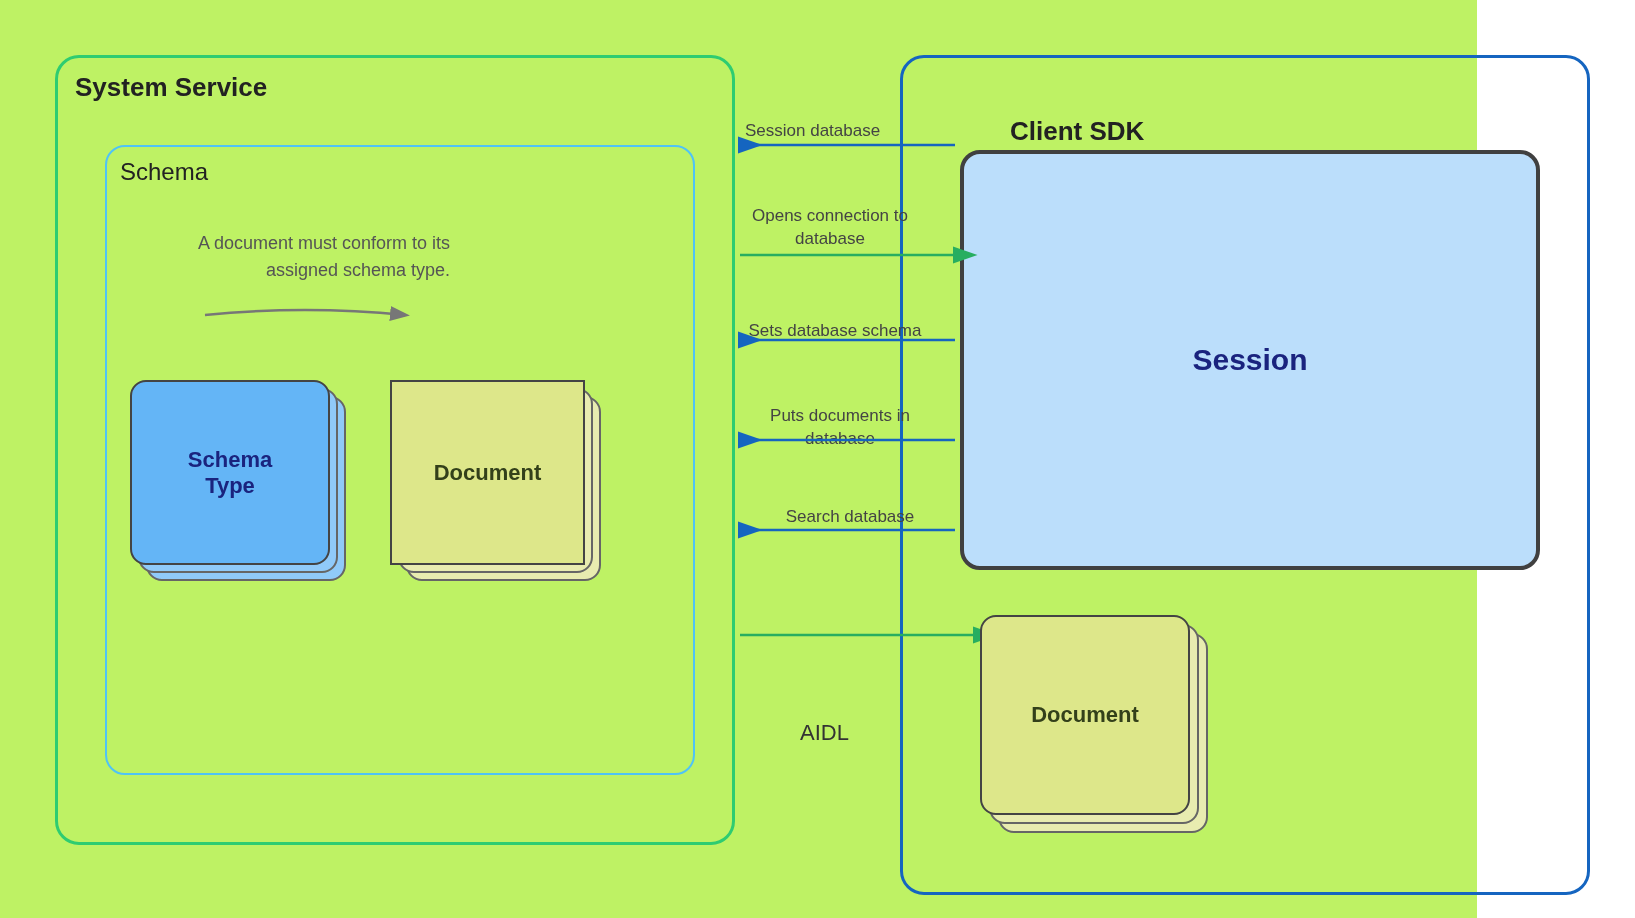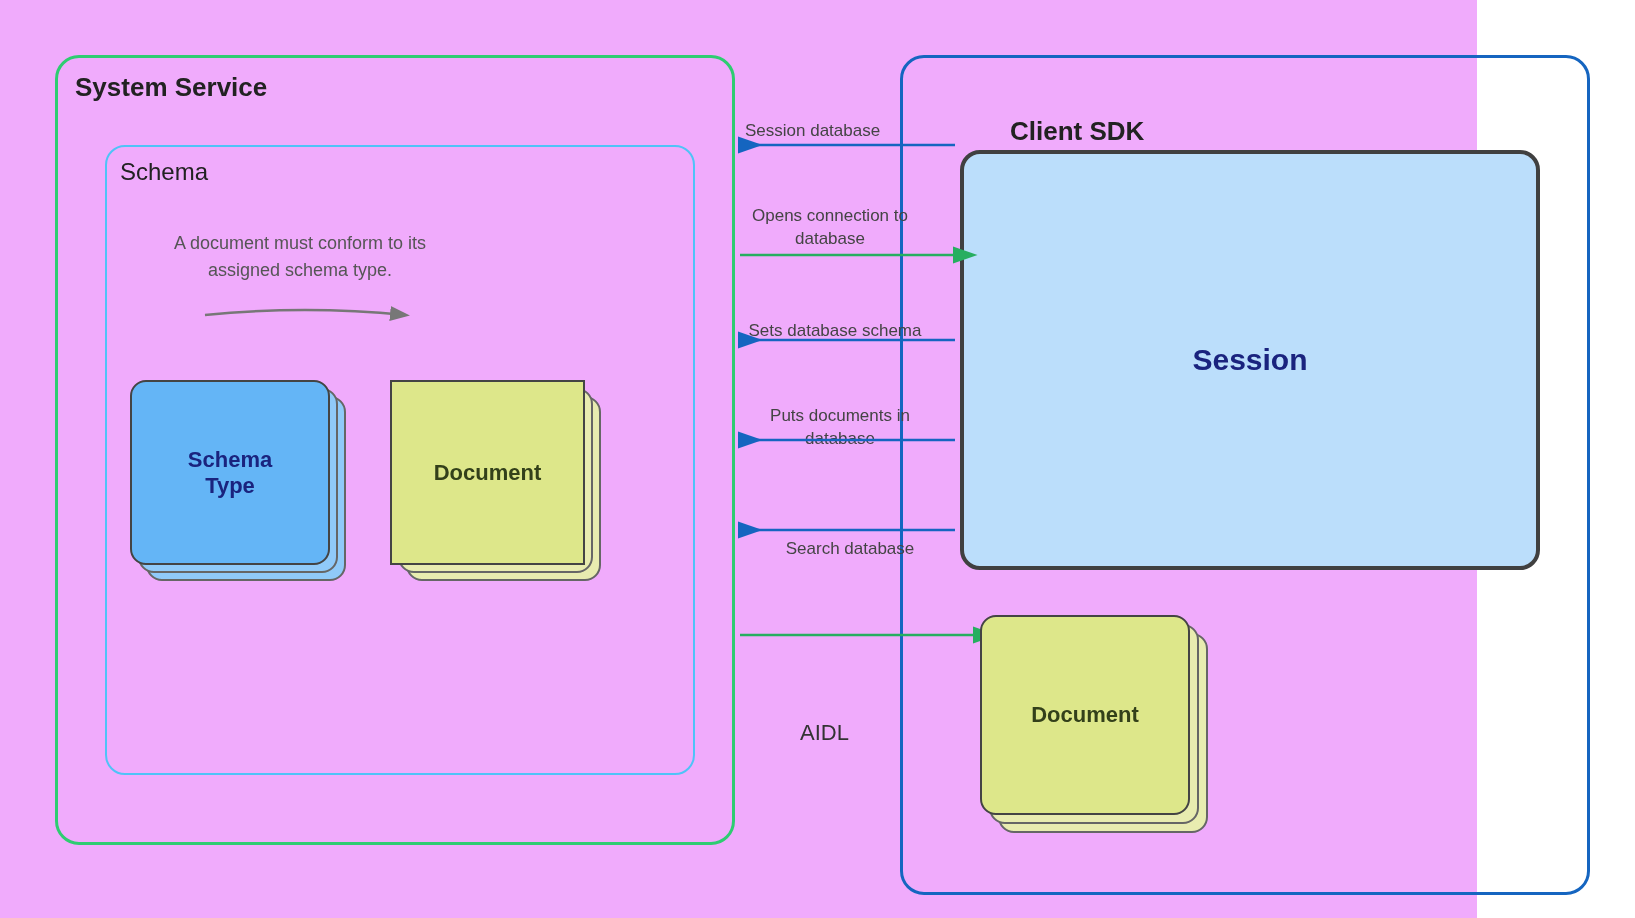--- a/index.html
+++ b/index.html
@@ -9,21 +9,21 @@
       width: 1635px;
       height: 918px;
       overflow: hidden;
       position: relative;
     }
 
     .diagram-container {
       position: relative;
       width: 1477px;
       height: 918px;
-      background: #f0abfc;
+      background: #bef264;
     }
 
     
     .system-service-box {
       position: absolute;
       left: 55px;
       top: 55px;
       width: 680px;
       height: 790px;
       border: 3px solid #2ecc71;
@@ -60,21 +60,21 @@
       font-weight: 500;
       color: #222;
     }
 
     
     .schema-desc {
       position: absolute;
       left: 150px;
       top: 230px;
       width: 300px;
-      text-align: center;
+      text-align: right;
       font-size: 18px;
       color: #555;
       line-height: 1.5;
     }
 
     
     .schema-arrow-svg {
       position: absolute;
       left: 145px;
       top: 295px;
@@ -344,21 +344,21 @@
   <div class="aidl-label">AIDL</div>
 
   <div class="arrow-label" style="left:745px; top:120px;">Session database</div>
 
   <div class="arrow-label" style="left:730px; top:205px; width:200px;">Opens connection to<br>database</div>
 
   <div class="arrow-label" style="left:730px; top:320px; width:210px;">Sets database schema</div>
 
   <div class="arrow-label" style="left:735px; top:405px; width:210px;">Puts documents in<br>database</div>
 
-  <div class="arrow-label" style="left:755px; top:506px; width:190px;margin-top:32px;">Search database</div>
+  <div class="arrow-label" style="left:755px; top:506px; width:190px;">Search database</div>
 
 
   <svg class="arrows-svg">
     <defs>
       <marker id="arrowBlueLeft" markerWidth="10" markerHeight="7" refX="9" refY="3.5" orient="auto">
         <polygon points="10 0, 0 3.5, 10 7" fill="#1565c0"></polygon>
       </marker>
       <marker id="arrowBlueRight" markerWidth="10" markerHeight="7" refX="1" refY="3.5" orient="auto">
         <polygon points="0 0, 10 3.5, 0 7" fill="#1565c0"></polygon>
       </marker>

